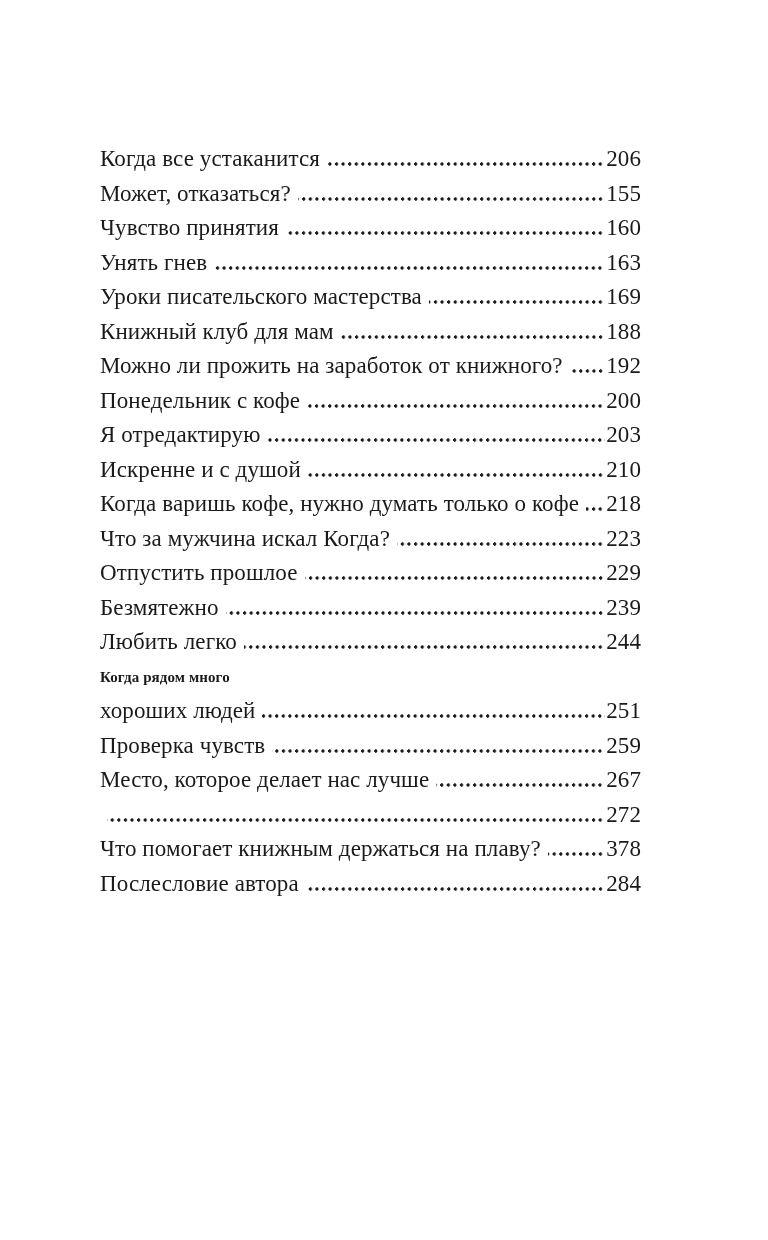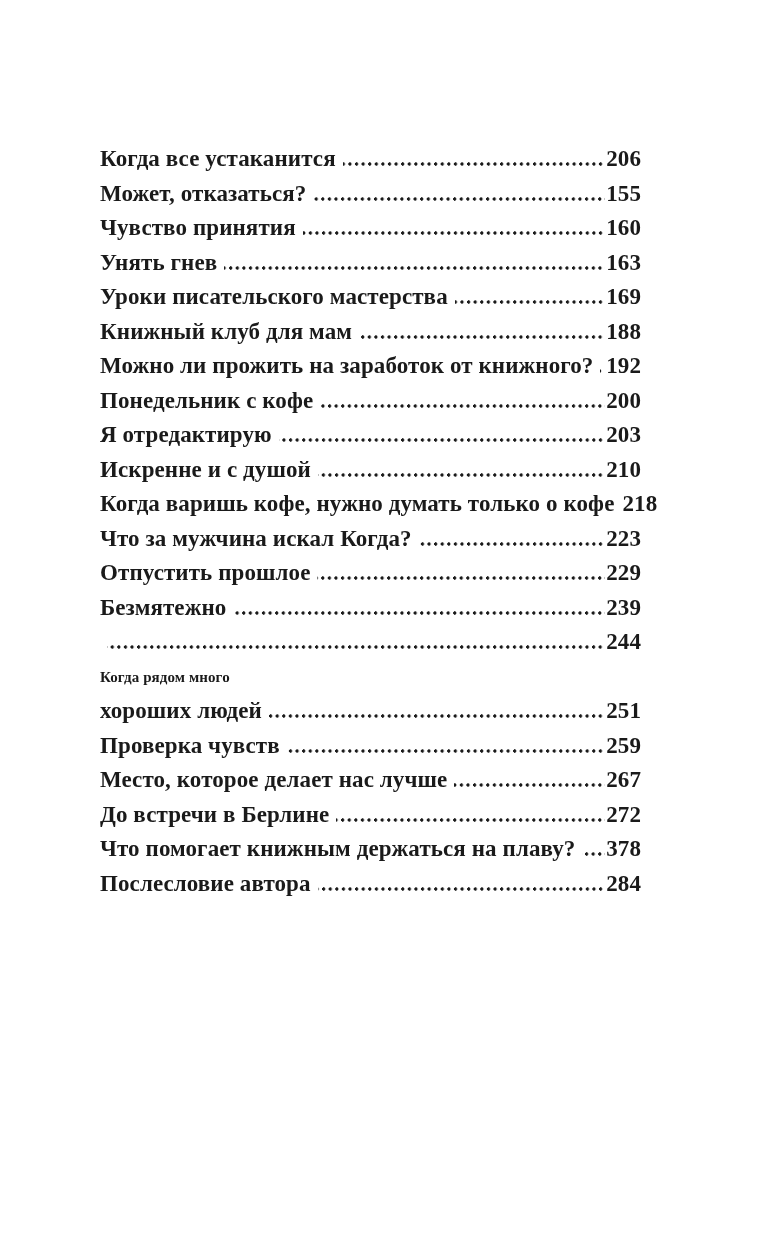--- a/index.html
+++ b/index.html
@@ -25,21 +25,21 @@
     left: 100px;
     top: 142px;
     width: 541px;
   }
   .toc-row {
     display: flex;
     align-items: baseline;
     height: 34.5px;
     line-height: 34.5px;
     font-size: 23px;
-    font-weight: 700;
+    font-weight: 400;
     letter-spacing: 0.1px;
   }
   .toc-title {
     white-space: nowrap;
     flex: 0 0 auto;
   }
   .toc-pre-line {
     height: 34.5px;
     line-height: 34.5px;
     font-size: 15px;
@@ -147,20 +147,21 @@
     <span class="toc-page-num">229</span>
   </div>
 
   <div class="toc-row">
     <span class="toc-title">Безмятежно</span>
     <span class="toc-leader"></span>
     <span class="toc-page-num">239</span>
   </div>
 
   <div class="toc-row">
+    <span class="toc-title">Любить легко</span>
     <span class="toc-leader"></span>
     <span class="toc-page-num">244</span>
   </div>
 
   <div class="toc-pre-line">Когда рядом много</div>
 
   <div class="toc-row">
     <span class="toc-title">хороших людей</span>
     <span class="toc-leader"></span>
     <span class="toc-page-num">251</span>
@@ -172,21 +173,20 @@
     <span class="toc-page-num">259</span>
   </div>
 
   <div class="toc-row">
     <span class="toc-title">Место, которое делает нас лучше</span>
     <span class="toc-leader"></span>
     <span class="toc-page-num">267</span>
   </div>
 
   <div class="toc-row">
-    <span class="toc-title">До встречи в Берлине</span>
     <span class="toc-leader"></span>
     <span class="toc-page-num">272</span>
   </div>
 
   <div class="toc-row">
     <span class="toc-title">Что помогает книжным держаться на плаву?</span>
     <span class="toc-leader"></span>
     <span class="toc-page-num">378</span>
   </div>
 

